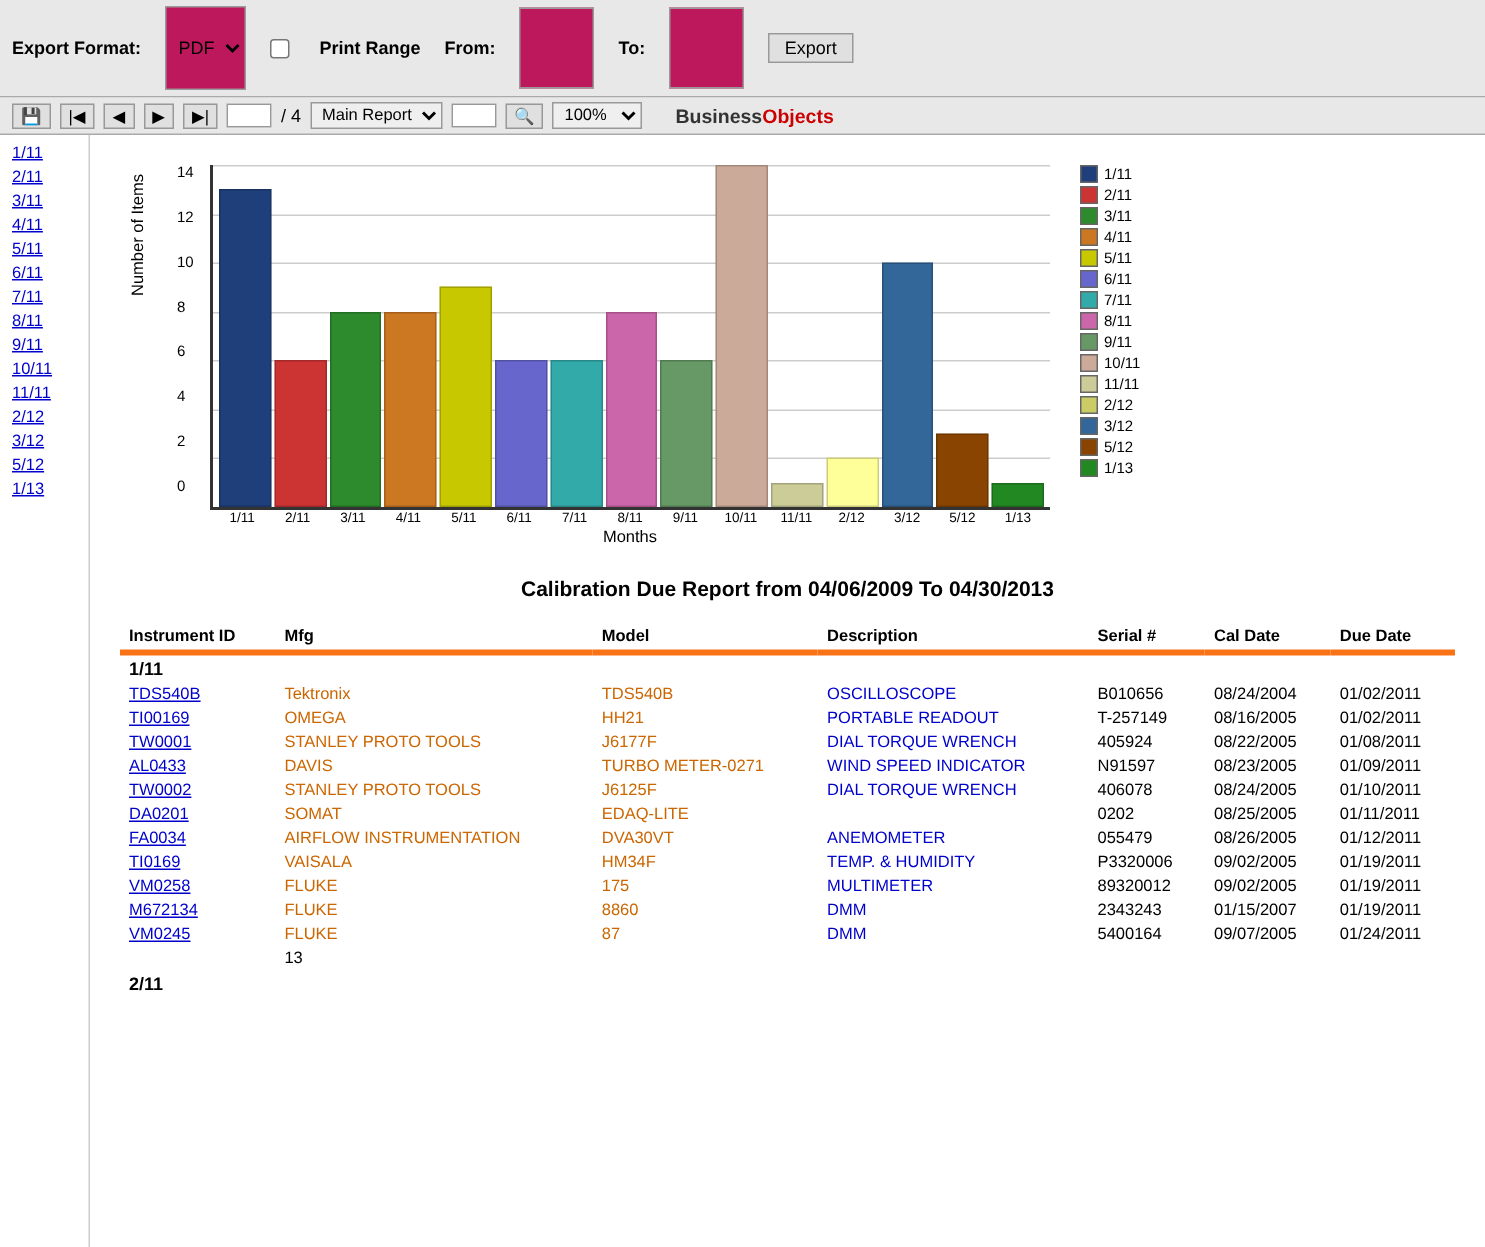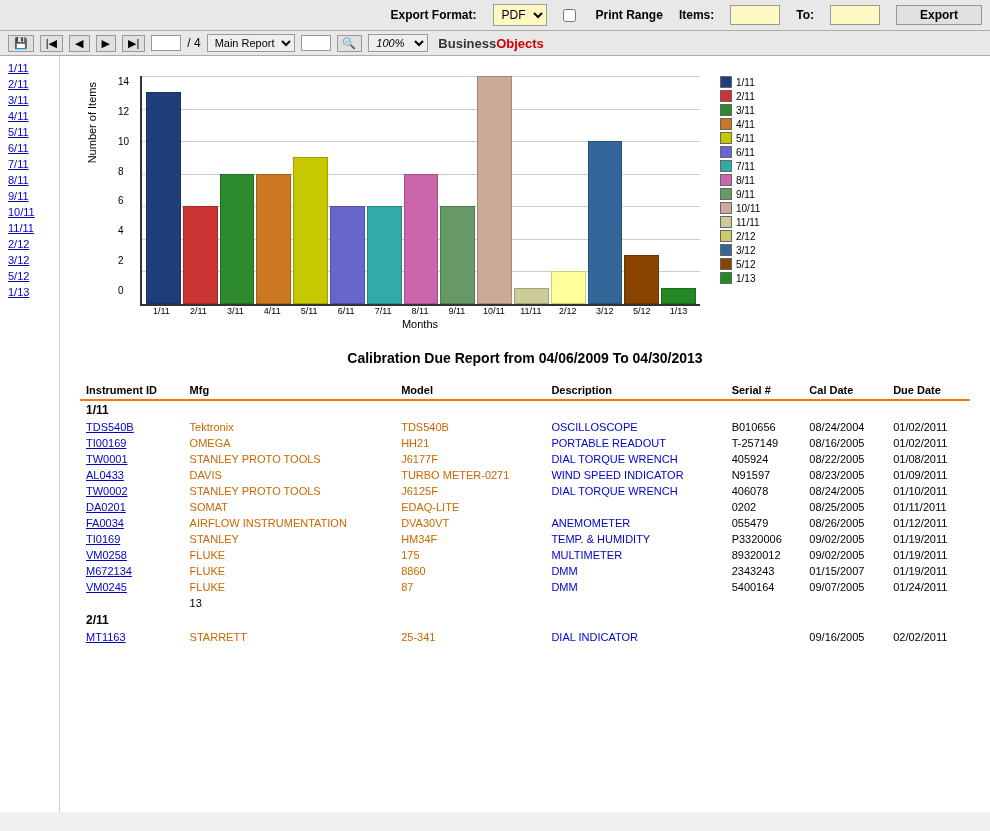--- a/index.html
+++ b/index.html
@@ -7,37 +7,35 @@
 
     
     .toolbar {
       background: #e8e8e8;
       border-bottom: 1px solid #aaa;
       padding: 4px 8px;
       display: flex;
       align-items: center;
       gap: 16px;
       flex-wrap: wrap;
-      justify-content: flex-end;
     }
     .toolbar label { font-size: 12px; font-weight: bold; }
     .toolbar select, .toolbar input[type="text"] {
       font-size: 12px;
-      padding: 2px 4px;
-      border: 1px solid #999;
-      background: #fef9c3;
+      padding: 19px 4px;
+      border: 1px solid #999;
+      background: #be185d;
     }
     .toolbar input[type="checkbox"] { margin-right: 4px; }
     .toolbar button {
       font-size: 12px;
-      padding: 2px 23px;
+      padding: 2px 10px;
       border: 1px solid #999;
       background: #e0e0e0;
       cursor: pointer;
-      font-weight: bold;
     }
 
     
     .navbar {
       background: #e8e8e8;
       border-bottom: 1px solid #aaa;
       padding: 3px 8px;
       display: flex;
       align-items: center;
       gap: 6px;
@@ -66,27 +64,26 @@
       width: 120px;
       font-size: 11px;
       padding: 1px 3px;
       border: 1px solid #999;
     }
     .navbar .zoom-select {
       font-size: 11px;
       padding: 1px 3px;
       border: 1px solid #999;
       width: 60px;
-      font-style: italic;
     }
     .businessobjects {
       font-size: 13px;
       font-weight: bold;
       color: #333;
-      margin-left: 4px;
+      margin-left: 16px;
     }
     .businessobjects span { color: #c00; }
 
     
     .main-container {
       display: flex;
       height: calc(100vh - 75px);
       overflow: hidden;
     }
 
@@ -170,21 +167,21 @@
     
     .data-table {
       width: 100%;
       border-collapse: collapse;
       font-size: 11px;
     }
     .data-table th {
       font-weight: bold;
       padding: 3px 6px;
       text-align: left;
-      border-bottom: 2px solid #f97316;
+      border-bottom: 4px solid #f97316;
       white-space: nowrap;
     }
     .data-table td {
       padding: 2px 6px;
       vertical-align: top;
     }
     .group-header {
       font-weight: bold;
       font-size: 12px;
       padding: 6px 6px 2px 6px;
@@ -200,21 +197,21 @@
 </head>
 <body>
 
 <div class="toolbar">
   <label>Export Format:</label>
   <select>
     <option>PDF</option>
   </select>
   <input type="checkbox" style="">
   <label>Print Range</label>
-  <label>Items:</label>
+  <label>From:</label>
   <input type="text" style="width: 50px;">
   <label>To:</label>
   <input type="text" style="width: 50px;">
   <button>Export</button>
 </div>
 
 <div class="navbar">
   <button title="Save">💾</button>
   <button>|◀</button>
   <button>◀</button>
@@ -493,21 +490,21 @@
             <td class="link-text">FA0034</td>
             <td class="orange-text">AIRFLOW INSTRUMENTATION</td>
             <td class="orange-text">DVA30VT</td>
             <td class="blue-text">ANEMOMETER</td>
             <td>055479</td>
             <td>08/26/2005</td>
             <td>01/12/2011</td>
           </tr>
           <tr>
             <td class="link-text">TI0169</td>
-            <td class="orange-text">STANLEY</td>
+            <td class="orange-text">VAISALA</td>
             <td class="orange-text">HM34F</td>
             <td class="blue-text">TEMP. &amp; HUMIDITY</td>
             <td>P3320006</td>
             <td>09/02/2005</td>
             <td>01/19/2011</td>
           </tr>
           <tr>
             <td class="link-text">VM0258</td>
             <td class="orange-text">FLUKE</td>
             <td class="orange-text">175</td>
@@ -534,26 +531,17 @@
             <td>09/07/2005</td>
             <td>01/24/2011</td>
           </tr>
           <tr>
             <td></td>
             <td>13</td>
           </tr>
           <tr>
             <td colspan="7" class="group-header">2/11</td>
           </tr>
-          <tr>
-            <td class="link-text">MT1163</td>
-            <td class="orange-text">STARRETT</td>
-            <td class="orange-text">25-341</td>
-            <td class="blue-text">DIAL INDICATOR</td>
-            <td></td>
-            <td>09/16/2005</td>
-            <td>02/02/2011</td>
-          </tr>
         </tbody>
     </table>
 
   </div>
 </div>
 
 </body></html>

